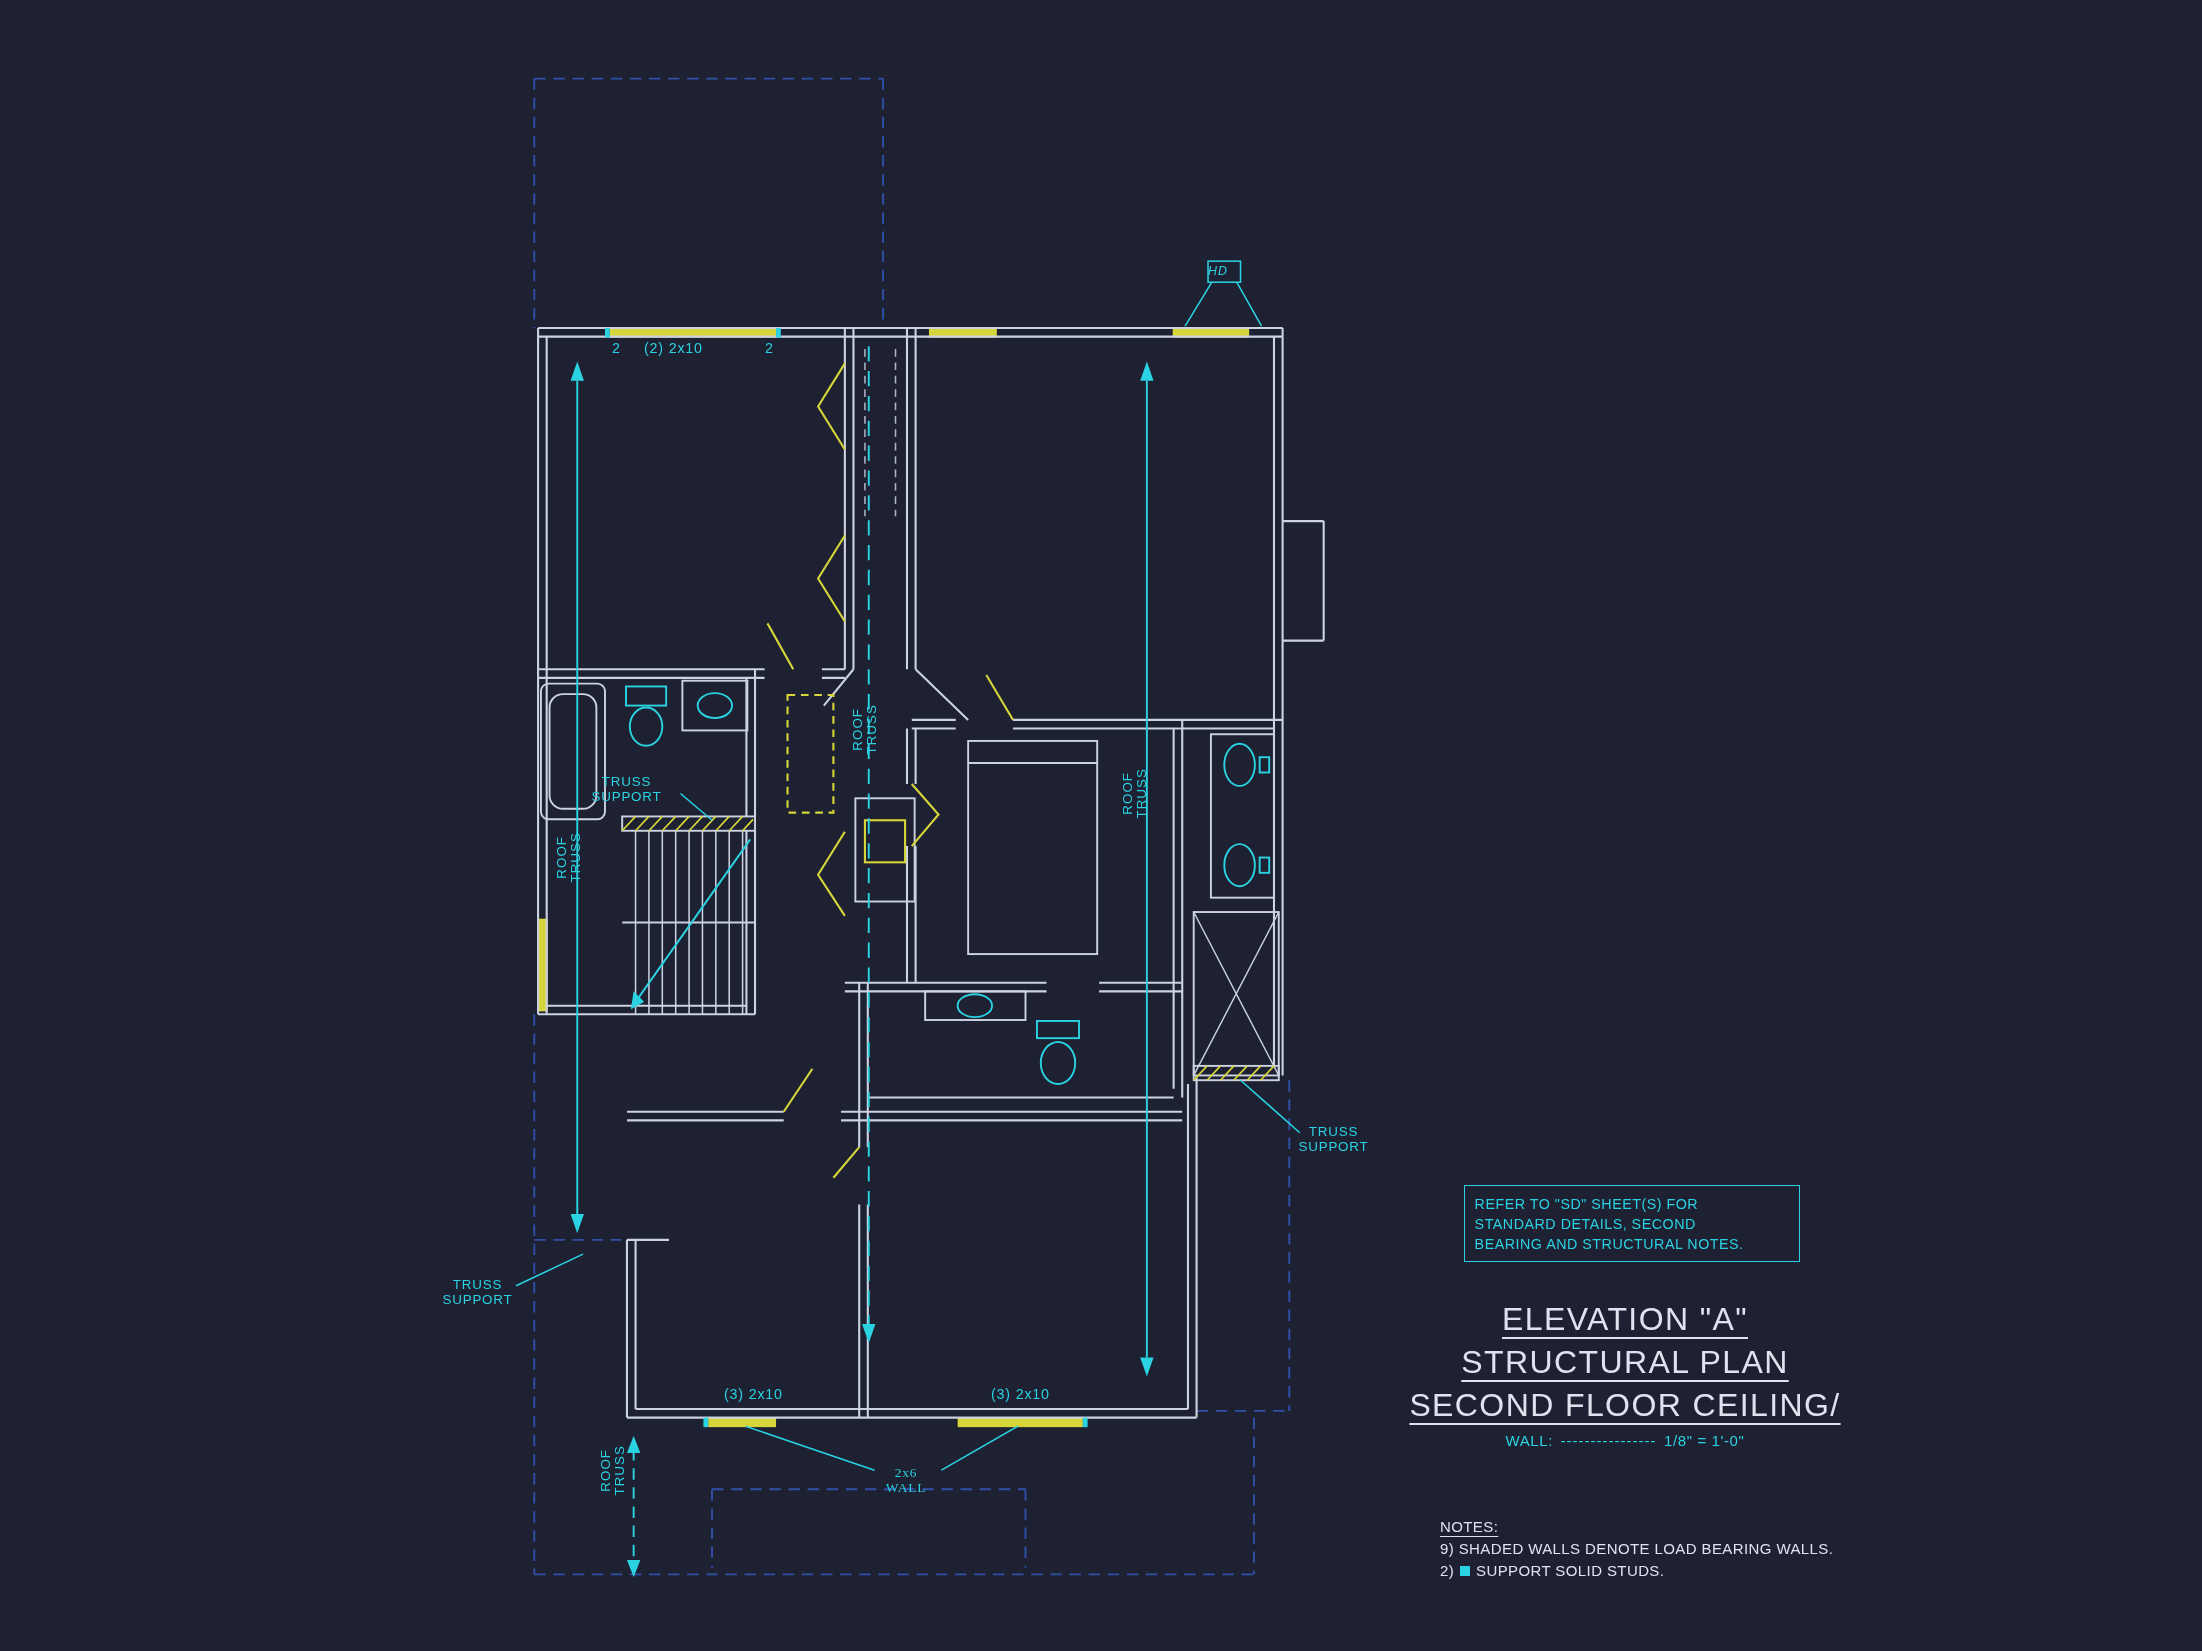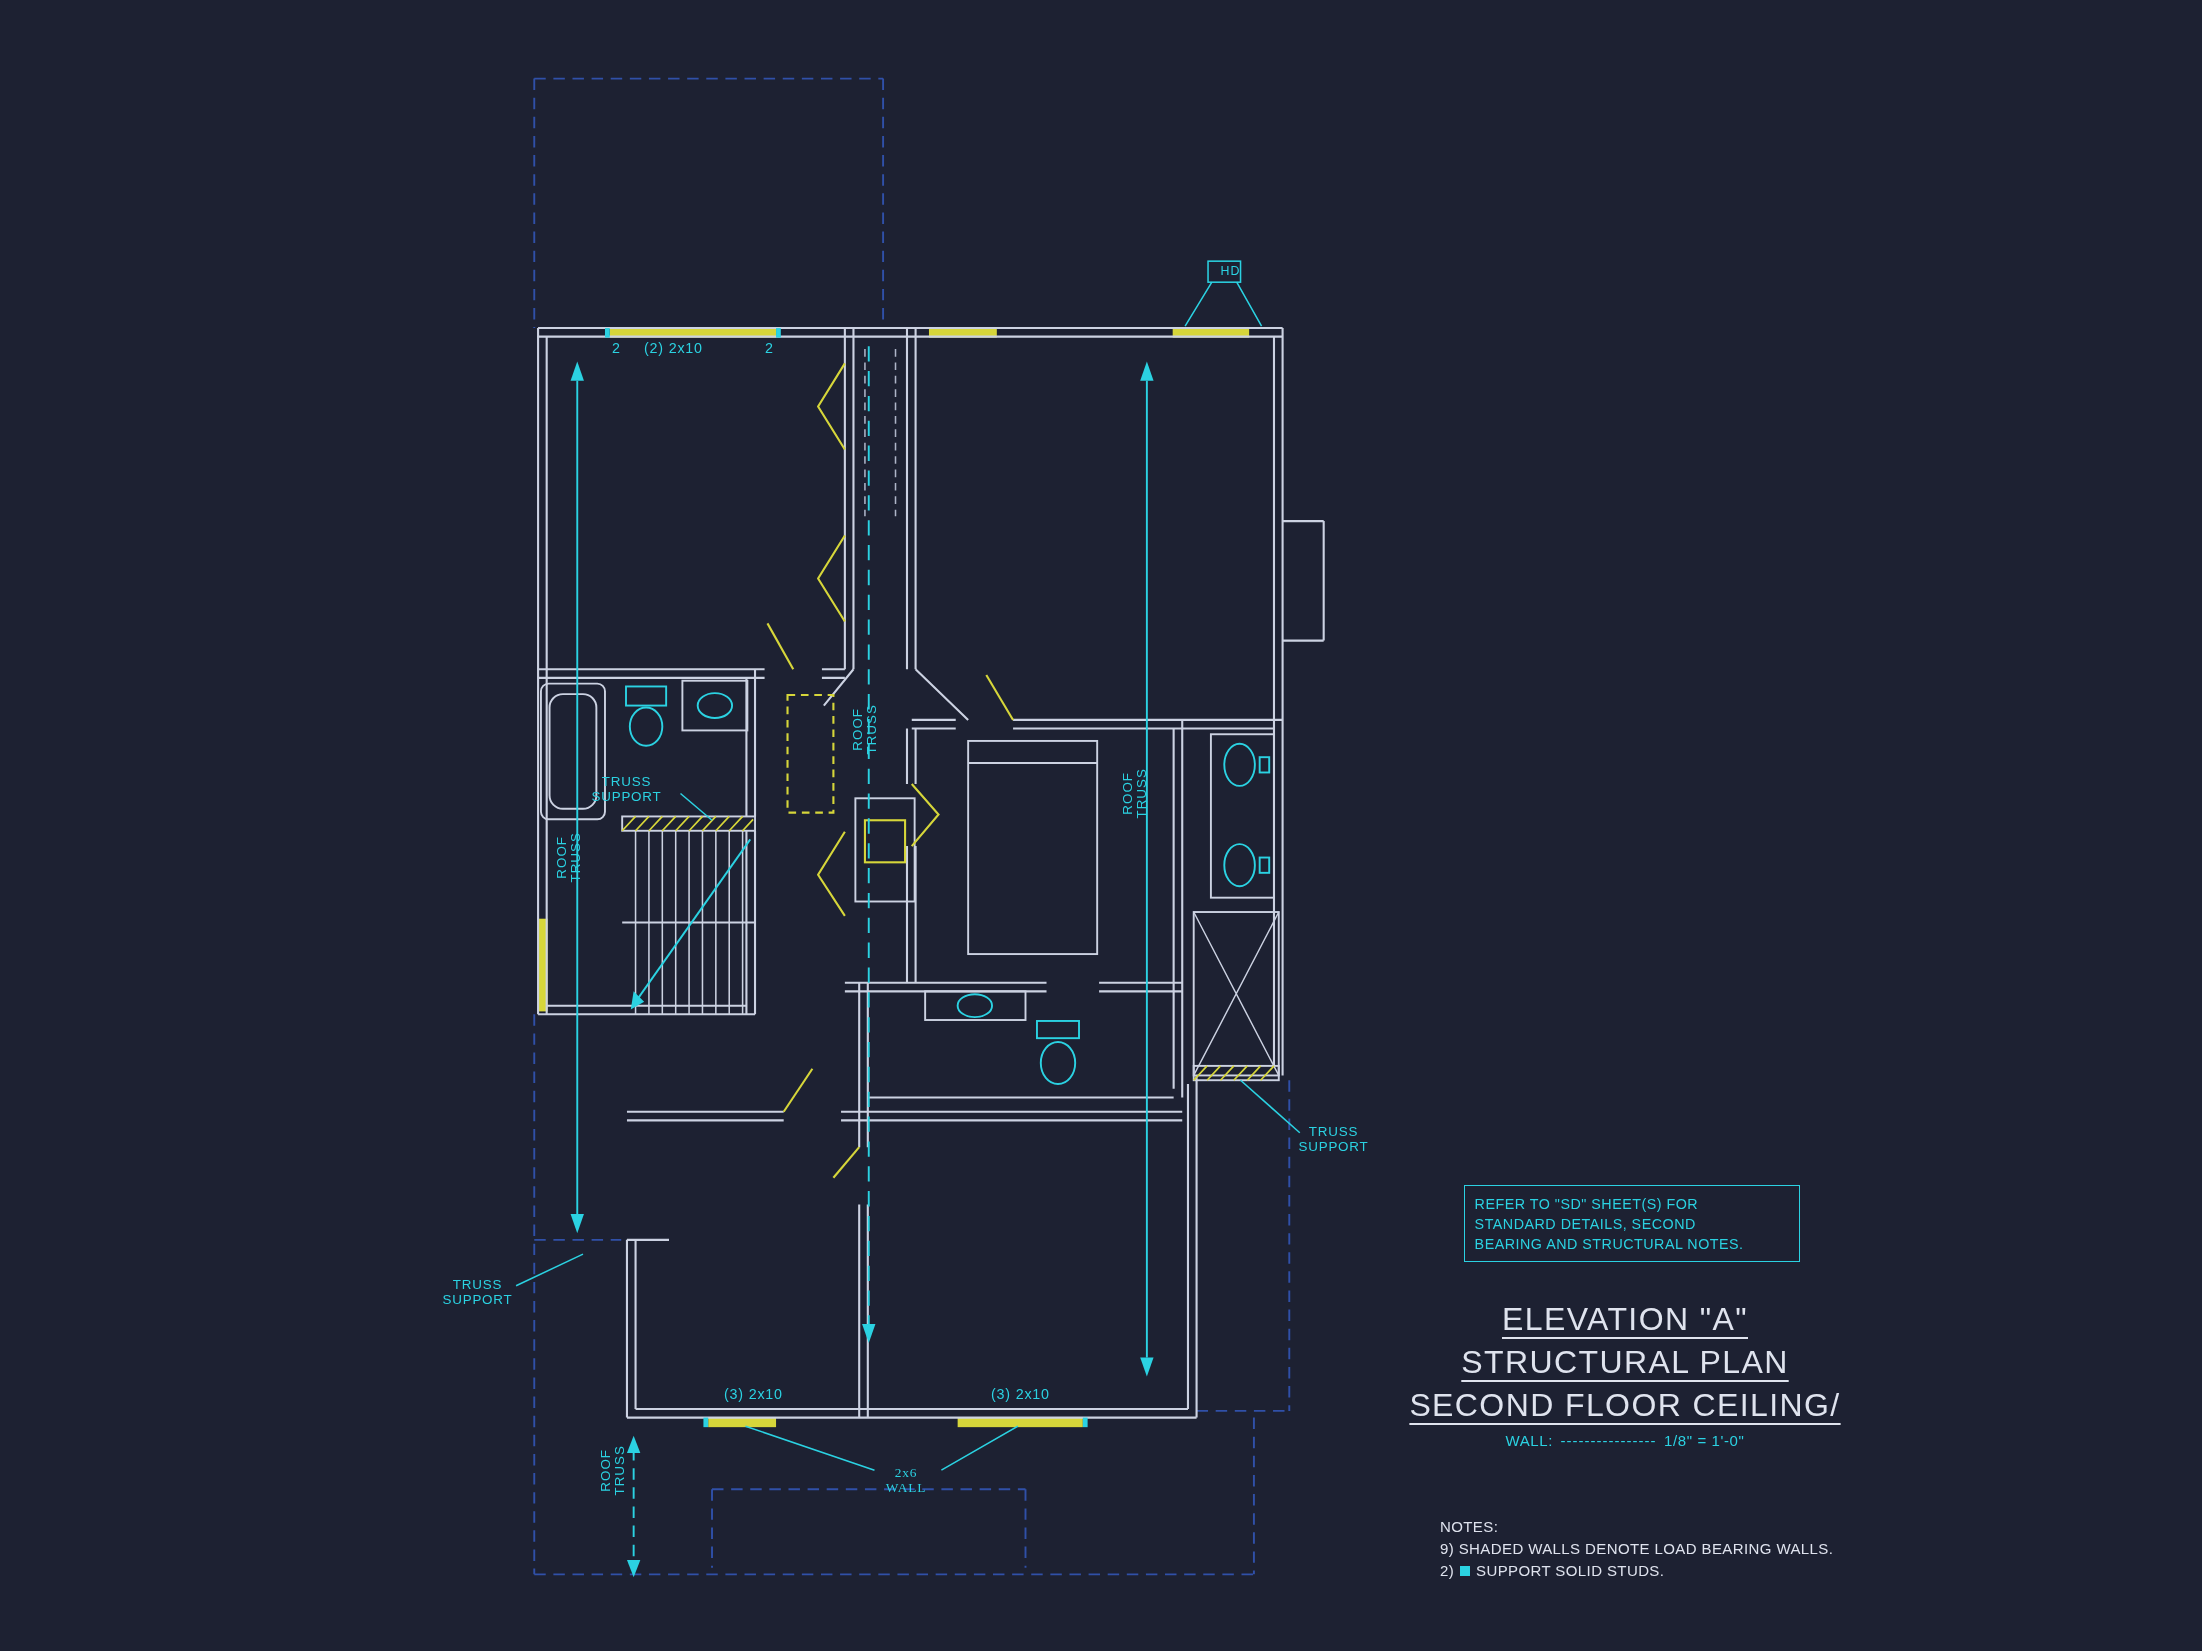--- a/index.html
+++ b/index.html
@@ -3,33 +3,33 @@
 <meta charset="utf-8">
 <style>
   html,body{margin:0;padding:0;background:#1d2132;}
   #stage{position:relative;width:2202px;height:1652px;background:#1d2132;overflow:hidden;
          font-family:"Liberation Sans",sans-serif;}
   svg{position:absolute;left:0;top:0;}
   .lbl{position:absolute;color:#2bd2e2;font-size:14.3px;letter-spacing:0.8px;white-space:nowrap;}
   .lbl2{position:absolute;color:#2bd2e2;font-size:13.4px;line-height:15.3px;text-align:center;letter-spacing:0.8px;}
   .vlabel{position:absolute;width:57px;color:#2bd2e2;font-size:13.4px;line-height:14.3px;text-align:center;
           letter-spacing:1px;transform:rotate(-90deg);}
-  .hd{position:absolute;left:1208px;top:261px;width:32.5px;height:21px;line-height:21px;text-align:right;
-      color:#2bd2e2;font-size:12.4px;letter-spacing:1px;}
+  .hd{position:absolute;left:1208px;top:261px;width:32.5px;height:21px;line-height:21px;text-align:left;
+      color:#2bd2e2;font-size:12.4px;letter-spacing:1px;font-style:italic;}
   .notebox{position:absolute;left:1464px;top:1185px;width:315px;border:1.9px solid #2bd2e2;color:#2bd2e2;
            padding:7.6px 9.6px;font-size:14.3px;line-height:20px;letter-spacing:0.5px;}
   .titleblock{position:absolute;left:1386px;top:1298px;width:478px;text-align:center;color:#dfe3ee;
               font-size:32px;line-height:43px;letter-spacing:1.4px;}
   .titleblock span{text-decoration:underline;text-underline-offset:6.7px;text-decoration-thickness:1.9px;}
   .scaleline{position:absolute;left:1386px;top:1432px;width:478px;text-align:center;color:#2bd2e2;
              font-size:15px;letter-spacing:0.6px;}
   .scaleline .dashes{margin:0 7.6px;letter-spacing:1px;}
   .notesblock{position:absolute;left:1440px;top:1516px;width:440px;color:#dfe3ee;font-size:15px;
               line-height:22px;letter-spacing:0.4px;}
-  .notesblock .hd-u{text-underline-offset:3.8px;}
+  .notesblock .hd-u{text-decoration:underline;text-underline-offset:3.8px;}
   .swatch{display:inline-block;width:10.5px;height:10.5px;background:#2bd2e2;margin:0 5.7px 0 5.7px;}
 </style>
 </head>
 <body>
 
 <div id="stage">
 
   <svg width="2202" height="1652" viewBox="0 0 2304 1728">
 
     <g stroke="#3050a8" stroke-width="2" fill="none" stroke-dasharray="12 8">

